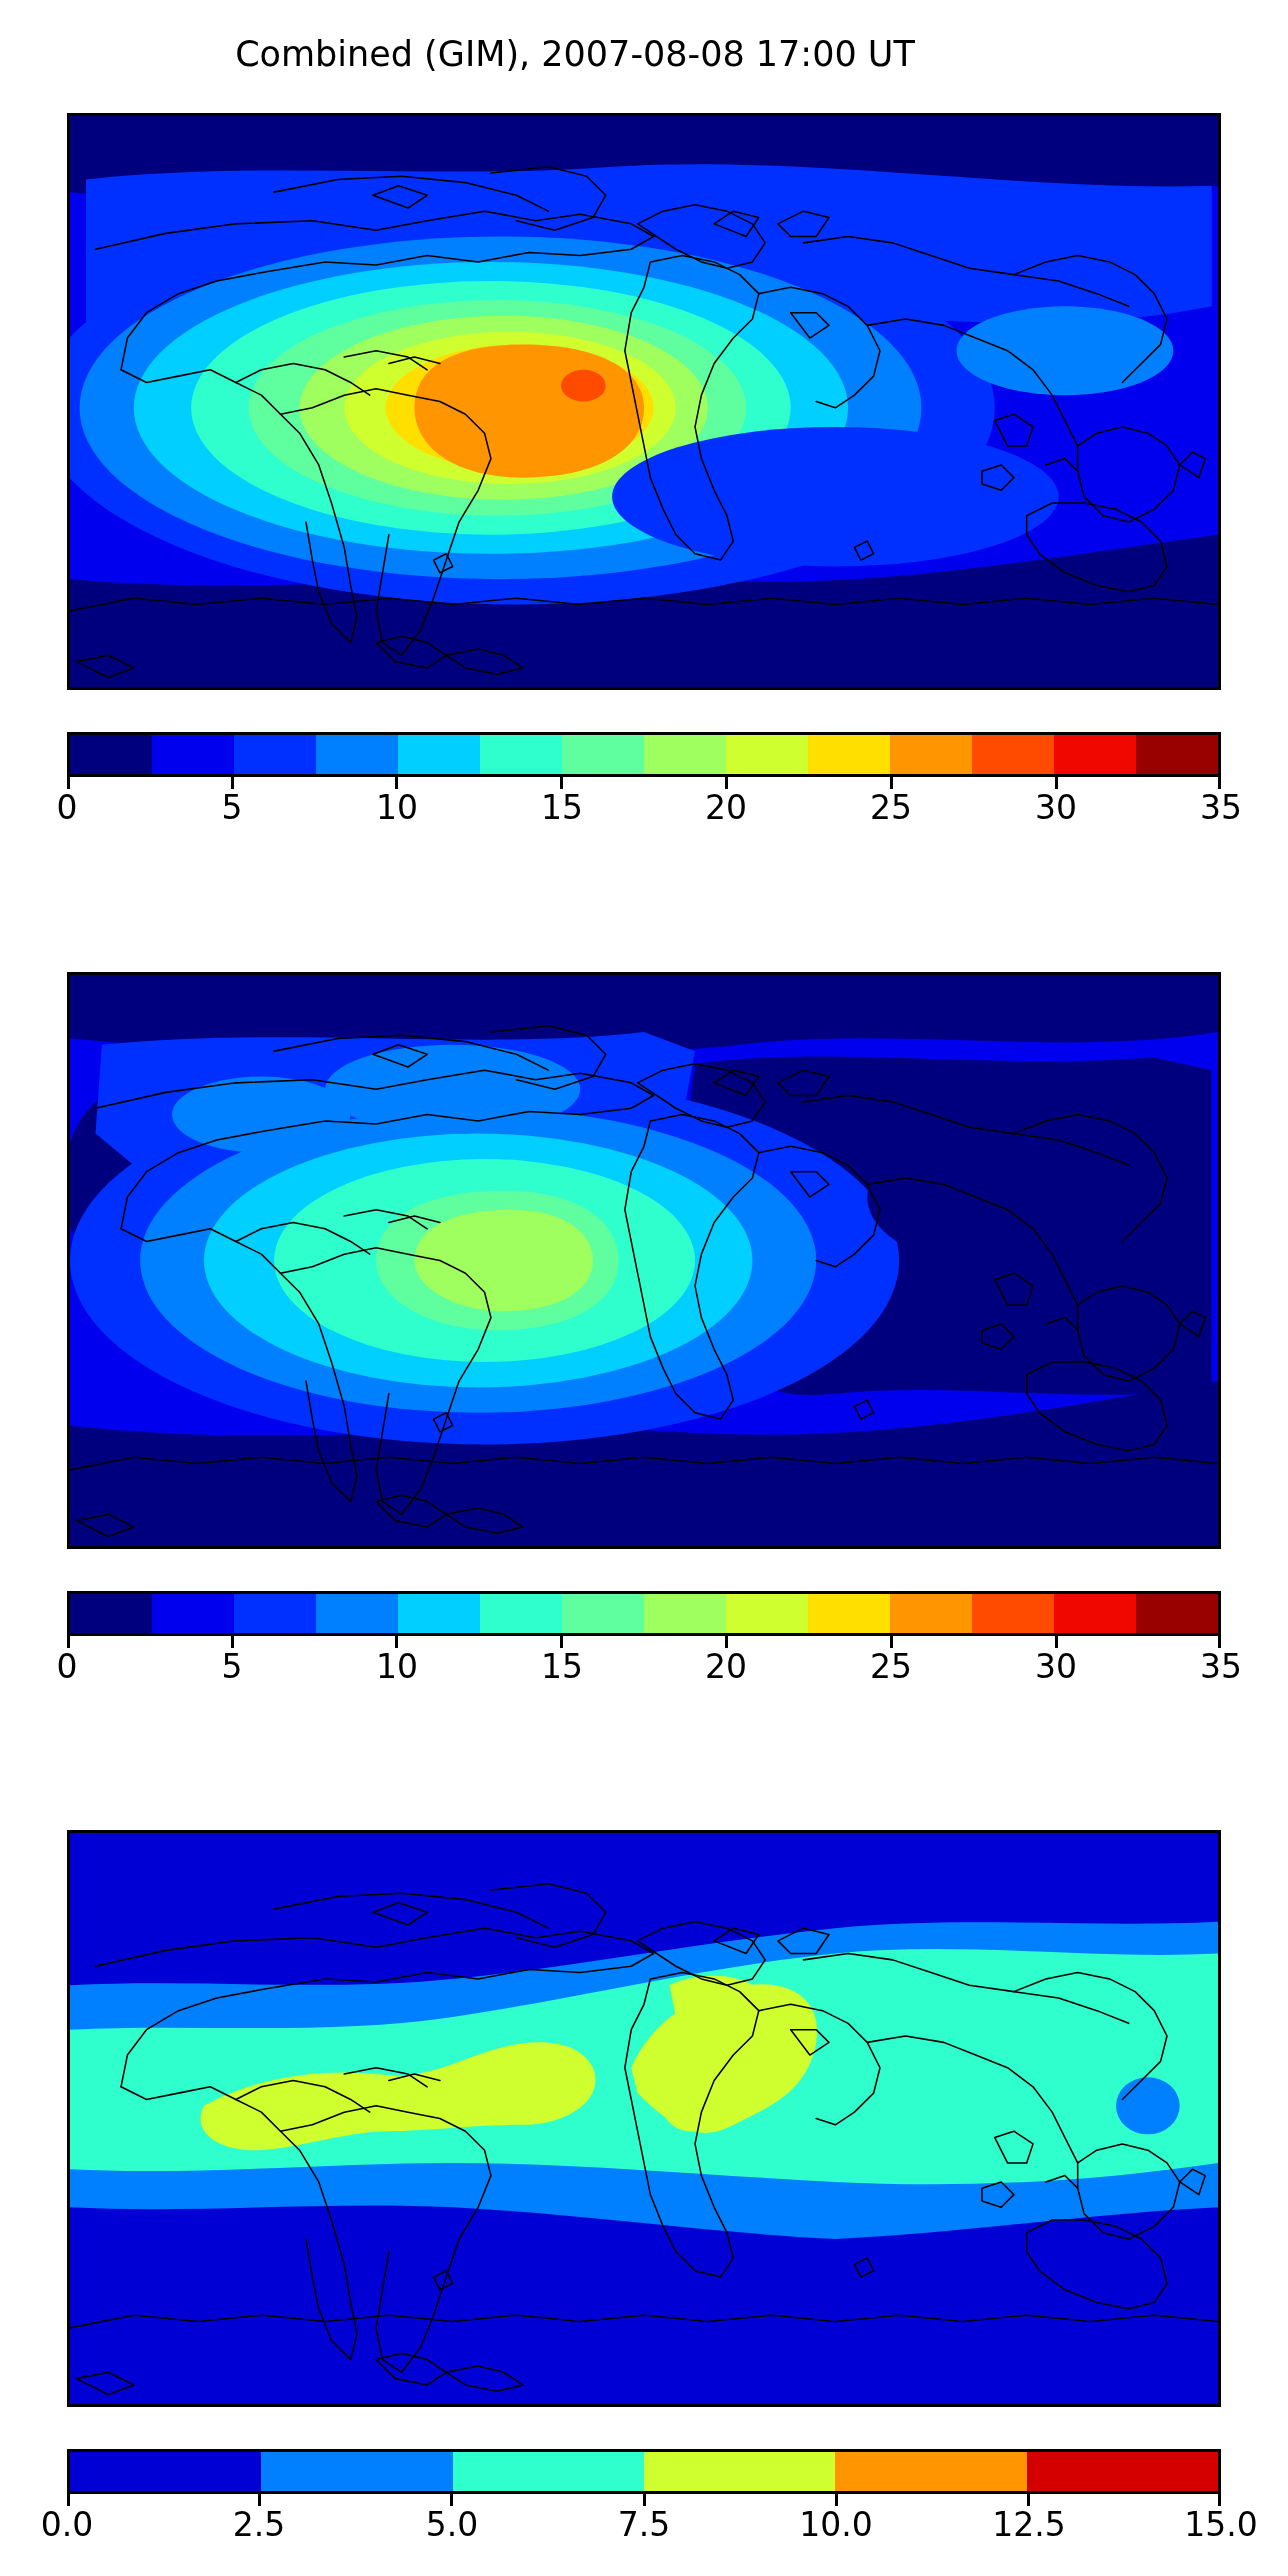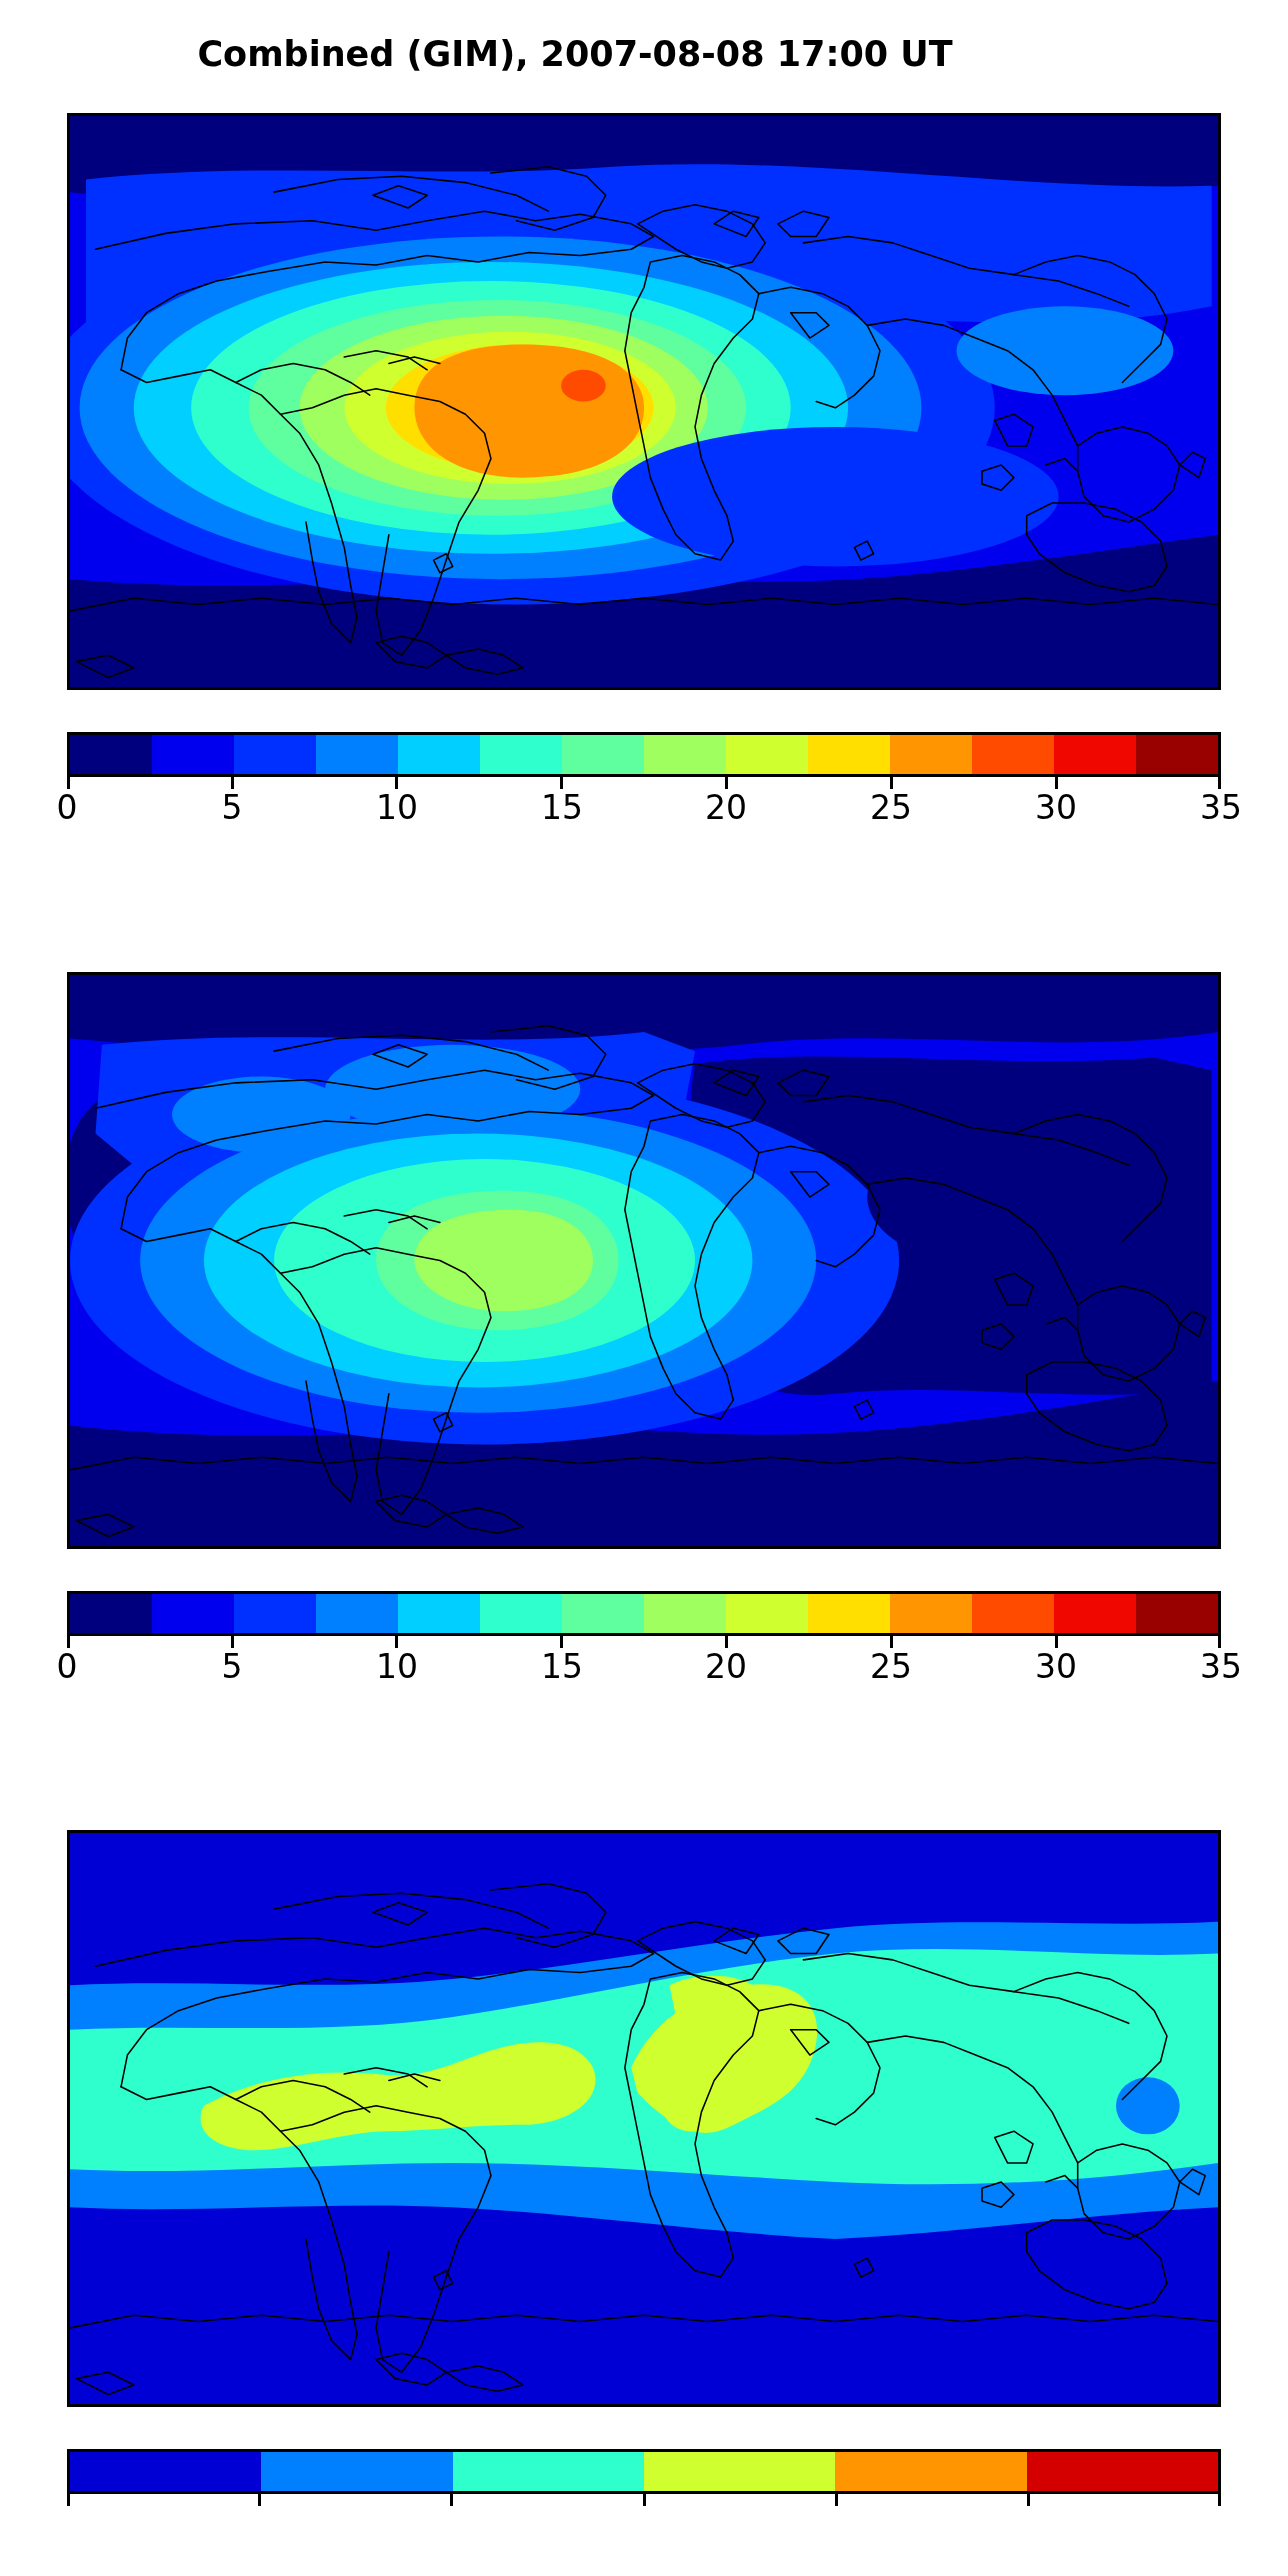--- a/index.html
+++ b/index.html
@@ -11,21 +11,21 @@
   .figure{position:relative;width:1288px;height:2576px;background:#ffffff;}
 
   .panel{position:absolute;left:0;width:1288px;}
   #panel-0{top:0;height:859px;}
   #panel-1{top:859px;height:859px;}
   #panel-2{top:1717px;height:859px;}
 
   .panel-title{
     position:absolute;left:0;width:1150px;top:34px;
     text-align:center;font-size:35px;line-height:41px;
-    color:#000000;font-weight:700;letter-spacing:0px;
+    color:#000000;font-weight:400;letter-spacing:0px;
     white-space:pre;
   }
 
   .map-frame{
     position:absolute;left:67px;top:113px;
     width:1154px;height:577px;
     border:3.4px solid #000000;box-sizing:border-box;
     overflow:hidden;background:#0000cc;
   }
   .map-svg{position:absolute;left:0;top:0;width:100%;height:100%;display:block;}
@@ -311,17 +311,26 @@
         </div>
       <div class="cbar-ticks">
           <div class="tickmark" style="left: 0px;"></div>
           <div class="tickmark" style="left: 191px;"></div>
           <div class="tickmark" style="left: 383px;"></div>
           <div class="tickmark" style="left: 576px;"></div>
           <div class="tickmark" style="left: 768px;"></div>
           <div class="tickmark" style="left: 960px;"></div>
           <div class="tickmark" style="left: 1151px;"></div>
         </div>
+      <div class="cbar-labels">
+          <div class="tick-label" style="left: 0px;">0.0</div>
+          <div class="tick-label" style="left: 192px;">2.5</div>
+          <div class="tick-label" style="left: 385px;">5.0</div>
+          <div class="tick-label" style="left: 577px;">7.5</div>
+          <div class="tick-label" style="left: 769px;">10.0</div>
+          <div class="tick-label" style="left: 962px;">12.5</div>
+          <div class="tick-label" style="left: 1154px;">15.0</div>
+        </div>
     </div>
   </div>
 
 </div>
 
 
 </body></html>

